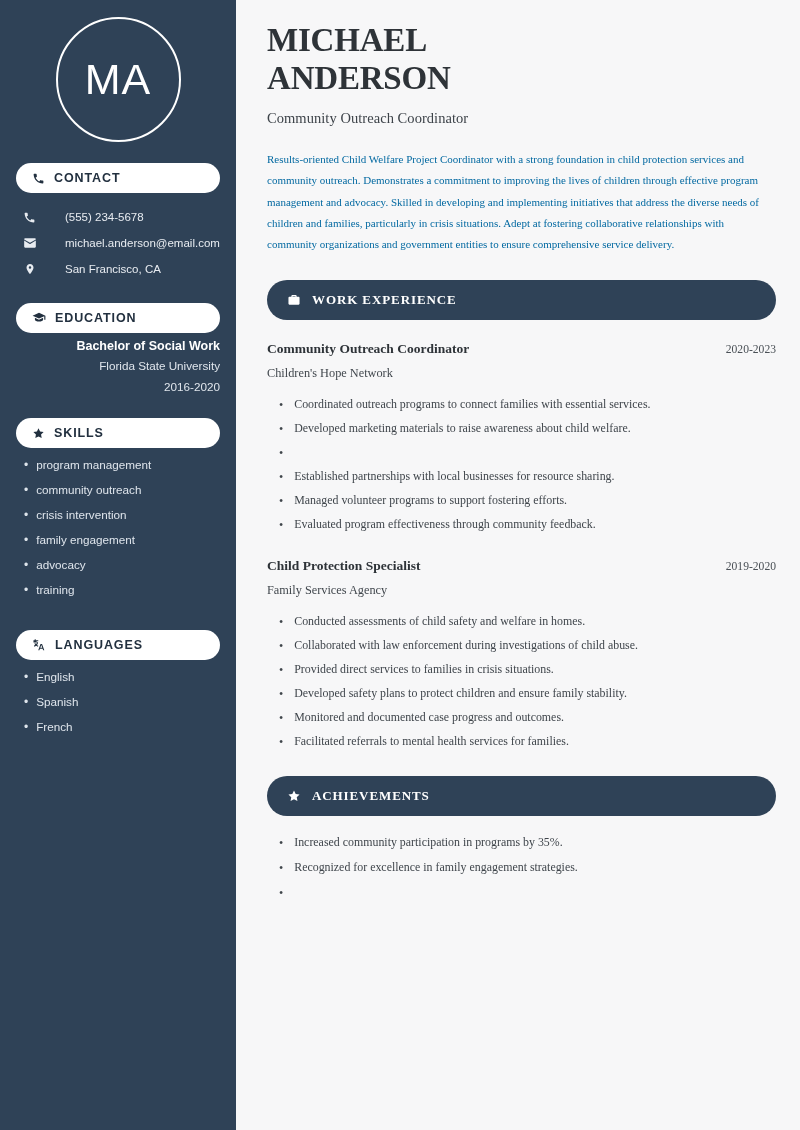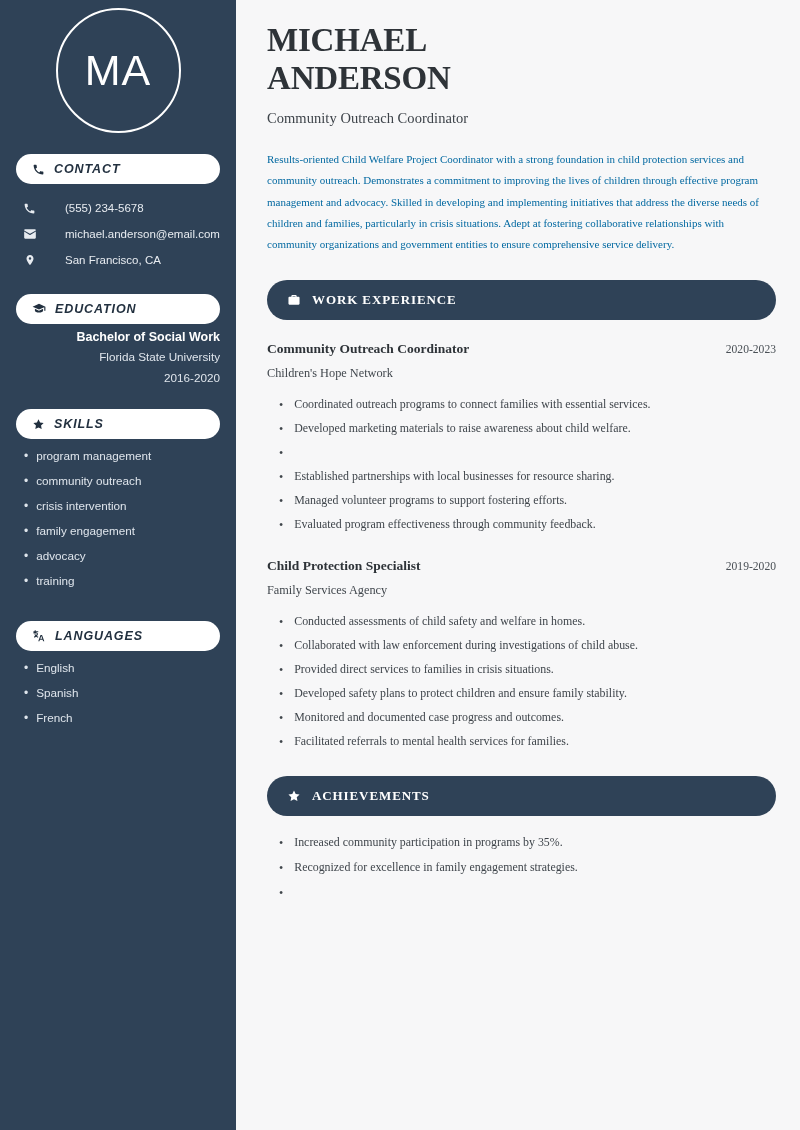--- a/index.html
+++ b/index.html
@@ -29,21 +29,21 @@
     min-width: 236px;
     background: #2f4257;
     color: #ffffff;
     padding: 0 16px;
     position: relative;
   }
 
   .avatar-wrap {
     display: flex;
     justify-content: center;
-    padding-top: 8px;
+    padding-top: 17px;
   }
 
   .avatar {
     width: 125px;
     height: 125px;
     border-radius: 50%;
     border: 2px solid #ffffff;
     display: flex;
     align-items: center;
     justify-content: center;
@@ -63,21 +63,20 @@
     border-radius: 999px;
     height: 30px;
     display: flex;
     align-items: center;
     gap: 9px;
     padding: 0 16px;
     font-size: 12.5px;
     font-weight: bold;
     letter-spacing: 0.9px;
     margin-top: 21px;
-    font-style: italic;
   }
   .pill .ico { display: flex; align-items: center; }
   .pill .ico svg { display: block; }
 
   .contact-list { margin-top: 11px; }
 
   .contact-row {
     display: flex;
     align-items: center;
     gap: 28px;

